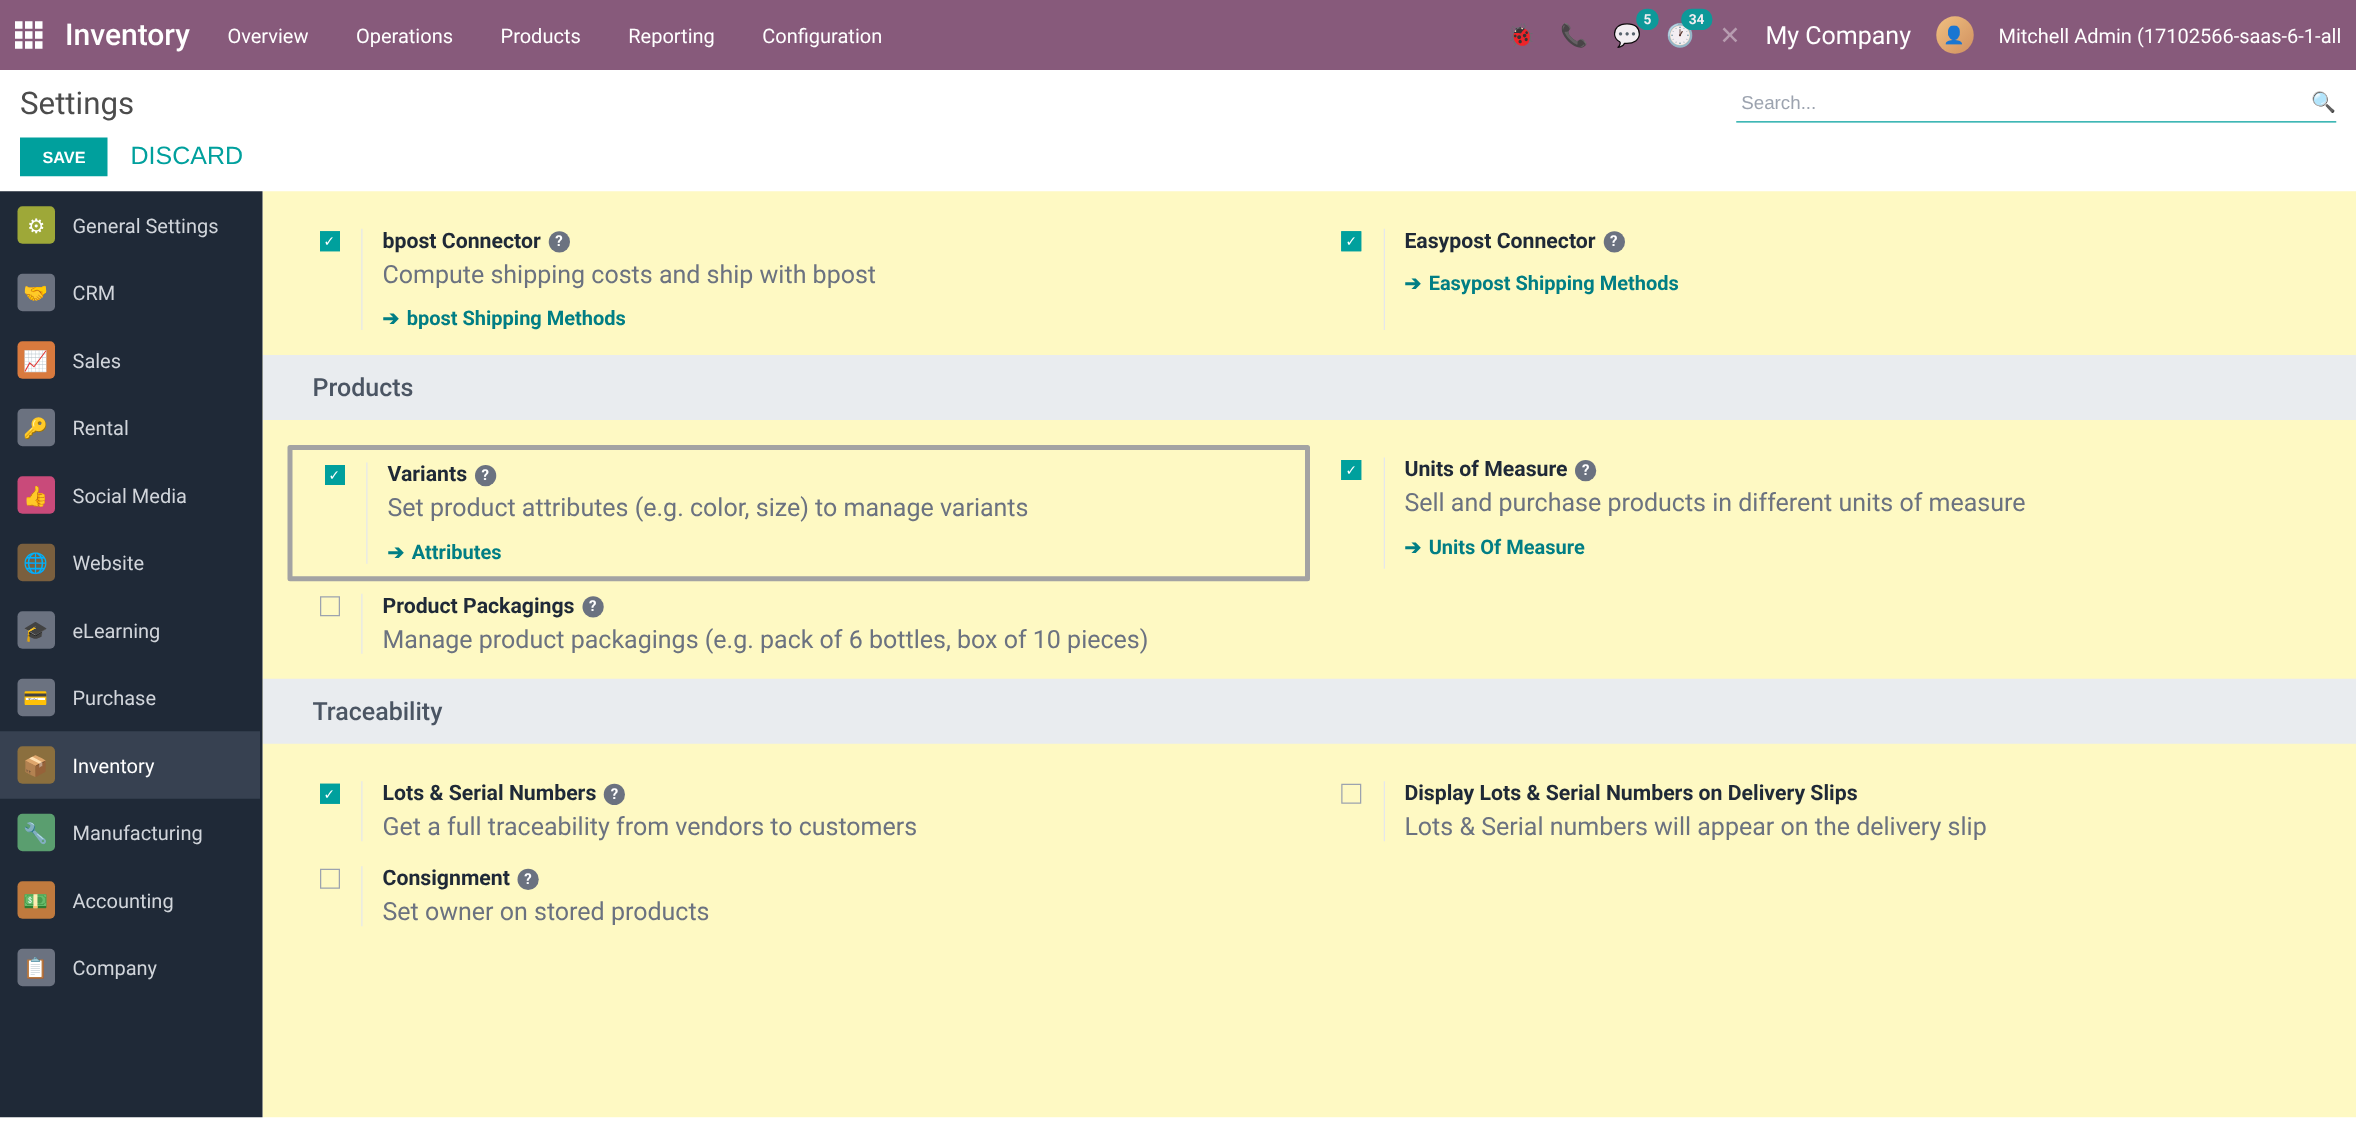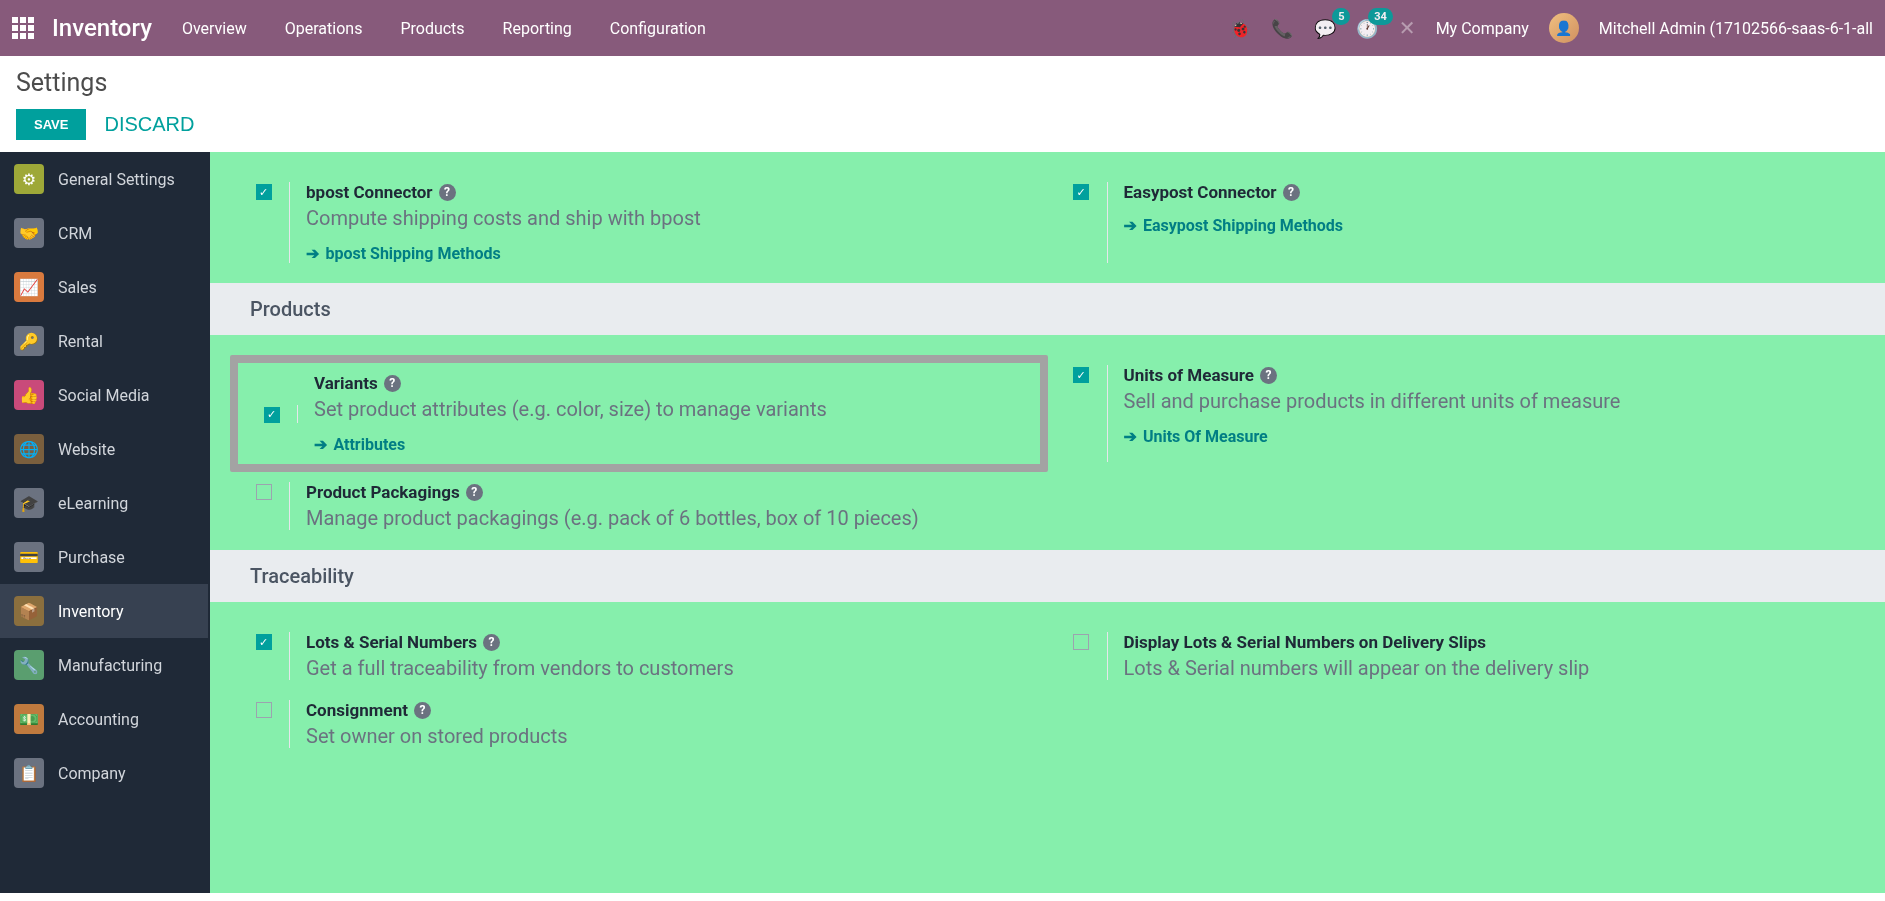--- a/index.html
+++ b/index.html
@@ -9,21 +9,21 @@
 .navbar { display: flex; align-items: center; background: #875A7B; color: #fff; height: 56px; padding: 0 12px; }
 .navbar .apps-icon { display: grid; grid-template-columns: repeat(3, 6px); grid-template-rows: repeat(3, 6px); gap: 2px; margin-right: 18px; cursor: pointer; }
 .navbar .apps-icon span { background: #fff; width: 6px; height: 6px; }
 .navbar .brand { font-size: 24px; font-weight: 500; margin-right: 30px; cursor: pointer; }
 .navbar .nav-items { display: flex; gap: 38px; flex: 1; }
 .navbar .nav-item { font-size: 16px; cursor: pointer; }
 .navbar .right { display: flex; align-items: center; gap: 20px; }
 .navbar .icon-btn { font-size: 18px; cursor: pointer; position: relative; opacity: 0.9; }
 .navbar .badge { position: absolute; top: -10px; right: -14px; background: #00A09D; color: #fff; font-size: 11px; font-weight: bold; padding: 2px 6px; border-radius: 10px; }
 .navbar .x-icon { opacity: 0.4; font-size: 20px; cursor: pointer; }
-.navbar .company { font-size: 16px; cursor: pointer; }
+.navbar .company { font-size: 20px; cursor: pointer; }
 .navbar .avatar { width: 30px; height: 30px; border-radius: 50%; background: linear-gradient(135deg, #f0c080, #d09060); display: flex; align-items: center; justify-content: center; font-size: 14px; }
 .navbar .username { font-size: 16px; cursor: pointer; }
 
 
 .header-row { display: flex; align-items: center; justify-content: space-between; padding: 12px 16px; }
 .header-row .title { font-size: 25px; color: #4c4c4c; }
 .header-row .search-wrap { position: relative; width: 480px; }
 .header-row input { width: 100%; border: none; border-bottom: 1px solid #00A09D; padding: 6px 30px 6px 4px; font-size: 15px; outline: none; }
 .header-row input::placeholder { color: #9ca3af; }
 .header-row .search-icon { position: absolute; right: 0; top: 4px; color: #6b7280; font-size: 16px; }
@@ -35,37 +35,37 @@
 
 
 .main { display: flex; height: calc(100vh - 160px); }
 .sidebar { width: 210px; background: #1f2937; color: #d1d5db; overflow-y: auto; padding-right: 2px; position: relative; }
 .sidebar::-webkit-scrollbar { width: 10px; }
 .sidebar::-webkit-scrollbar-track { background: #374151; }
 .sidebar::-webkit-scrollbar-thumb { background: #6b7280; }
 .sidebar-item { display: flex; align-items: center; gap: 14px; padding: 12px 14px; cursor: pointer; font-size: 16px; }
 .sidebar-item.active { background: #374151; color: #fff; }
 .sidebar-item .icon-box { width: 30px; height: 30px; display: flex; align-items: center; justify-content: center; border-radius: 4px; font-size: 16px; color: #fff; }
-.content { flex: 1; overflow-y: auto; background: #86efac; }
+.content { flex: 1; overflow-y: auto; background: #fef9c3; }
 
 
 .section-header { background: #e9ecef; padding: 14px 40px; font-size: 20px; color: #4b5563; font-weight: 500; }
 .settings-grid { display: grid; grid-template-columns: 1fr 1fr; gap: 0; padding: 20px 20px 10px 20px; }
 .setting-row { display: flex; padding: 10px 20px; }
 .checkbox-col { width: 40px; flex-shrink: 0; display: flex; justify-content: center; padding-top: 2px; border-right: 1px solid #e5e7eb; margin-right: 16px; padding-right: 12px; }
 .checkbox { width: 16px; height: 16px; border: 1.5px solid #9ca3af; cursor: pointer; display: flex; align-items: center; justify-content: center; }
 .checkbox.checked { background: #00A09D; border-color: #00A09D; color: #fff; font-size: 11px; }
 .checkbox.checked::after { content: "✓"; }
 .setting-body { flex: 1; }
 .setting-title { color: #1f2937; font-size: 17px; font-weight: bold; display: flex; align-items: center; gap: 6px; }
 .help-icon { width: 17px; height: 17px; background: #6b7280; color: #fff; border-radius: 50%; display: inline-flex; align-items: center; justify-content: center; font-size: 12px; font-weight: bold; cursor: pointer; }
 .setting-desc { color: #6b7280; font-size: 20px; margin-top: 4px; }
 .setting-link { color: #017E84; font-size: 16px; font-weight: bold; margin-top: 14px; cursor: pointer; display: inline-flex; align-items: center; gap: 6px; }
 .setting-link .arrow { font-weight: bold; }
-.highlight-box { border: 8px solid #a3a3a3; border-radius: 2px; padding-bottom: 10px; align-items: center; }
+.highlight-box { border: 4px solid #a3a3a3; border-radius: 2px; padding-bottom: 10px; }
 
 
 .ic-general{background:#9ea838;} .ic-crm{background:#6b7280;} .ic-sales{background:#d97a3e;}
 .ic-rental{background:#6b7280;} .ic-social{background:#c94a7a;} .ic-website{background:#7a5f3e;}
 .ic-elearning{background:#6b7280;} .ic-purchase{background:#6b7280;} .ic-inventory{background:#8b6f3e;}
 .ic-manufacturing{background:#5a9e6f;} .ic-accounting{background:#c07a3e;} .ic-payroll{background:#6b7280;}
 </style>
 </head>
 <body>
 
@@ -96,20 +96,24 @@
     <div class="icon-btn">🕐<span class="badge">34</span></div>
     <div class="x-icon">✕</div>
     <div class="company">My Company</div>
     <div class="avatar">👤</div>
     <div class="username">Mitchell Admin (17102566-saas-6-1-all</div>
   </div>
 </div>
 
 <div class="header-row">
   <div class="title">Settings</div>
+  <div class="search-wrap">
+    <input placeholder="Search..." style="">
+    <span class="search-icon">🔍</span>
+  </div>
 </div>
 
 <div class="action-bar">
   <button class="btn-save">SAVE</button>
   <button class="btn-discard">DISCARD</button>
 </div>
 
 <div class="main">
   <div class="sidebar" id="sidebar">
       <div class="sidebar-item">

